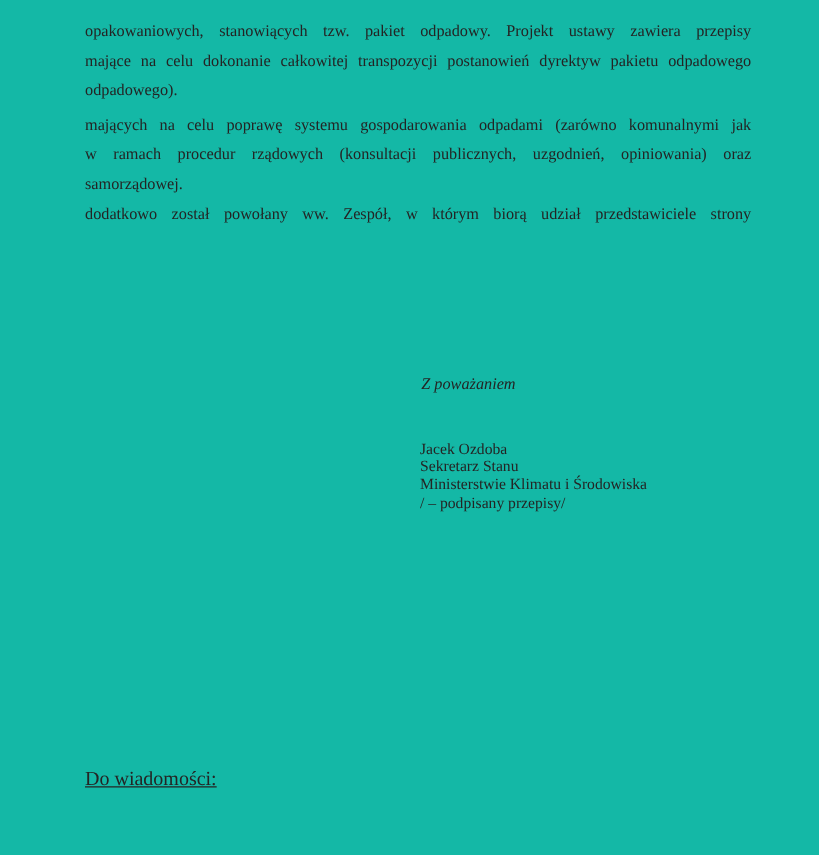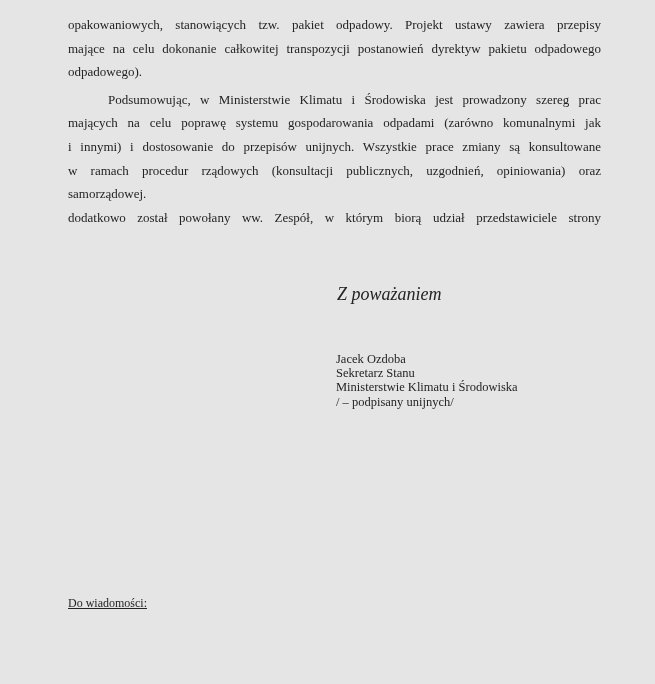--- a/index.html
+++ b/index.html
@@ -1,92 +1,90 @@
 <!DOCTYPE html>
 <html><head>
 <meta charset="utf-8">
 <style>
   * { margin: 0; padding: 0; box-sizing: border-box; }
   html, body { background: #ffffff; }
   .page {
     position: relative;
     width: 655px;
     height: 684px;
-    background: #e5e5e5;
+    background: #14b8a6;
     font-family: "Liberation Serif", "DejaVu Serif", serif;
     color: #242424;
     overflow: hidden;
   }
   .letter-body {
     position: absolute;
     left: 68px;
     top: 13px;
     width: 533px;
     font-size: 13px;
   }
   .line { line-height: 23.6px; }
   .line.justify { text-align: justify; text-align-last: justify; }
   .line.indent { padding-left: 40px; }
   .paragraph + .paragraph { margin-top: 4px; }
   .closing {
     position: absolute;
     left: 337px;
-    top: 284px;
+    top: 297px;
     font-style: italic;
-    font-size: 18px;
+    font-size: 13px;
     line-height: 20px;
   }
   .signature {
     position: absolute;
     left: 336px;
     top: 352px;
     font-size: 12.5px;
     line-height: 14.2px;
   }
   .sig-authority {
     font-style: italic;
     font-size: 13.5px;
     line-height: 17px;
   }
   .footer {
     position: absolute;
     left: 68px;
-    top: 596px;
-    font-size: 12px;
+    top: 616px;
+    font-size: 16px;
     line-height: 15.5px;
   }
   .cc-heading { text-decoration: underline; }
 </style>
 </head>
 <body>
 
 <div class="page">
 
   <div class="letter-body">
       <div class="paragraph">
         <div class="line justify">opakowaniowych, stanowiących tzw. pakiet odpadowy. Projekt ustawy zawiera przepisy</div>
         <div class="line justify">mające na celu dokonanie całkowitej transpozycji postanowień dyrektyw pakietu odpadowego</div>
         <div class="line">odpadowego).</div>
       </div>
       <div class="paragraph">
-        <div class="line justify indent">Podsumowując, w Ministerstwie Klimatu i Środowiska jest prowadzony szereg prac</div>
         <div class="line justify">mających na celu poprawę systemu gospodarowania odpadami (zarówno komunalnymi jak</div>
-        <div class="line justify">i innymi) i dostosowanie do przepisów unijnych. Wszystkie prace zmiany są konsultowane</div>
         <div class="line justify">w ramach procedur rządowych (konsultacji publicznych, uzgodnień, opiniowania) oraz</div>
         <div class="line">samorządowej.</div>
         <div class="line justify">dodatkowo został powołany ww. Zespół, w którym biorą udział przedstawiciele strony</div>
       </div>
     </div>
 
   <div class="closing">Z poważaniem</div>
 
   <div class="signature">
     <div>Jacek Ozdoba</div>
     <div>Sekretarz Stanu</div>
     <div>Ministerstwie Klimatu i Środowiska</div>
-    <div>/ – podpisany unijnych/</div>
+    <div>/ – podpisany przepisy/</div>
   </div>
 
   <div class="footer">
     <div class="cc-heading">Do wiadomości:</div>
   </div>
 
 </div>
 
 </body></html>

